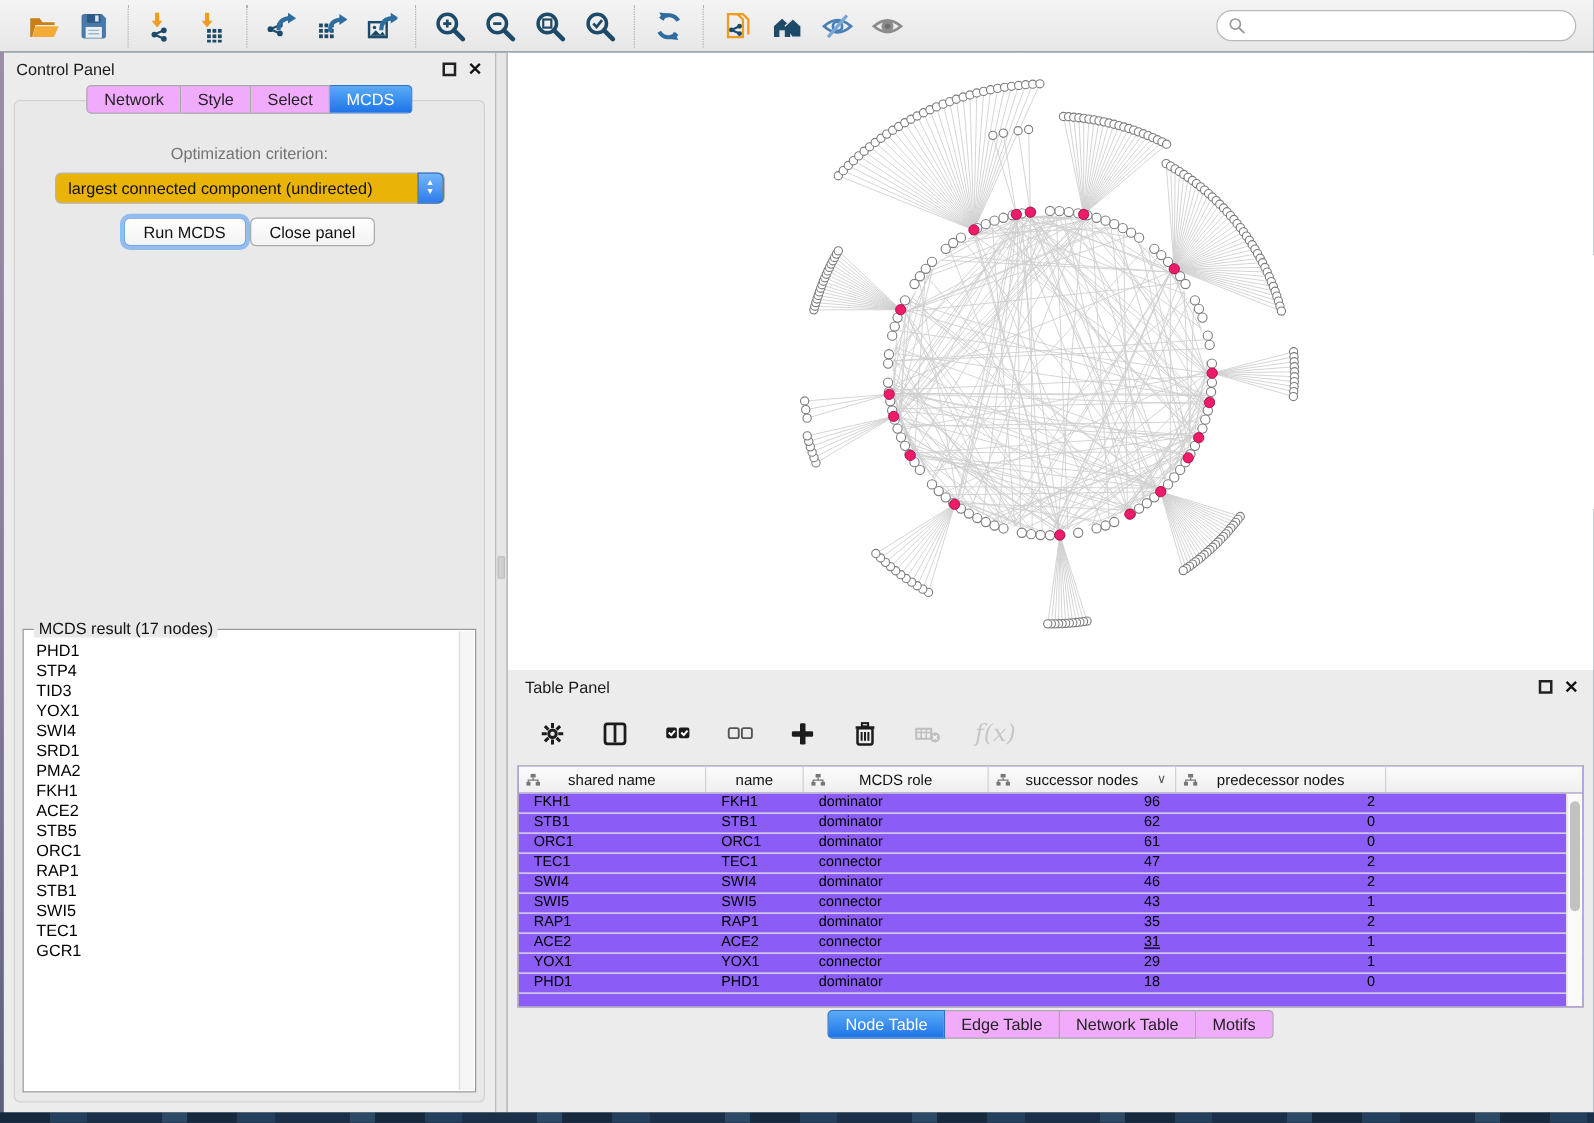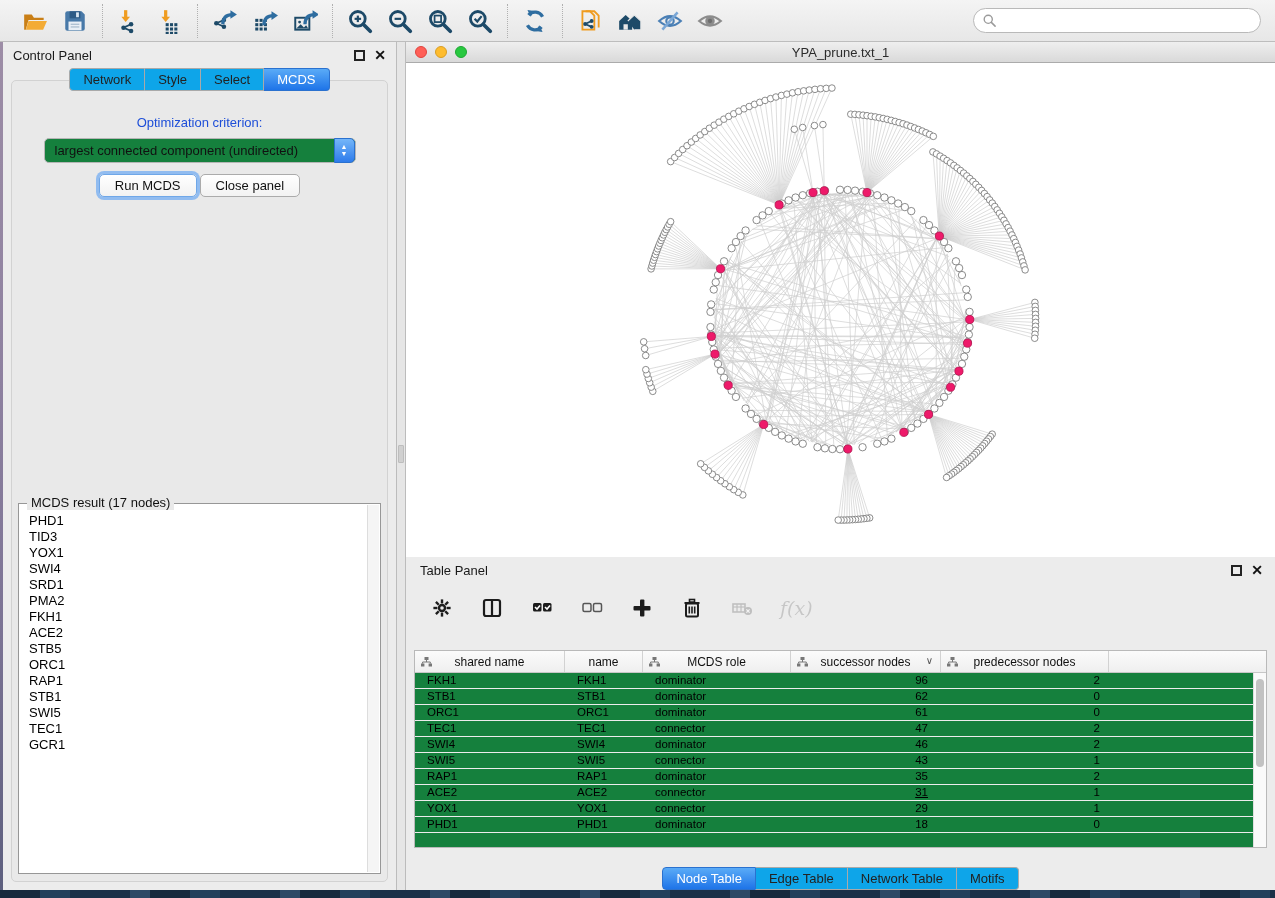--- a/index.html
+++ b/index.html
@@ -28,29 +28,29 @@
 
   .content-row { flex:1; display:flex; padding-left:3px; min-height:0; }
 
   
   .cp { width:393px; flex:0 0 393px; background:#ececec; display:flex; flex-direction:column; }
   .cp-titlebar { height:26px; display:flex; align-items:center; padding:0 10px; font-size:13px; color:#1a1a1a; }
   .panel-winbtns { margin-left:auto; display:flex; gap:9px; align-items:center; }
   .winbtn-float { width:11px; height:11px; border:2px solid #222; display:inline-block; }
   .winbtn-close { font-size:14px; font-weight:bold; color:#111; line-height:11px; }
   .cp-tabs { display:flex; justify-content:center; position:relative; z-index:2; margin-bottom:-11px; }
-  .seg-btn { font-size:13px; padding:3px 13px; background:#0ea5e9; border:1px solid #a9a9a9; border-left-width:0;
+  .seg-btn { font-size:13px; padding:3px 13px; background:#f0abfc; border:1px solid #a9a9a9; border-left-width:0;
     color:#222; cursor:default; }
   .seg-btn:first-child { border-left-width:1px; border-radius:4px 0 0 4px; }
   .seg-btn:last-child { border-radius:0 4px 4px 0; }
   .seg-btn.active { background:linear-gradient(#5aabf7,#1e74e8); color:#fff; border-color:#2a71cf; }
   .cp-body { margin:0 8px 8px; background:#e9e9e9; border:1px solid #d2d2d2; border-radius:5px; flex:1;
     display:flex; flex-direction:column; padding-top:24px; }
-  .opt-label { text-align:center; font-size:13px; color:#1d4ed8; margin-top:10px; }
-  .dropdown { margin:8px auto 0; width:312px; height:25px; background:#15803d; border:1px solid #b5b5b5;
+  .opt-label { text-align:center; font-size:13px; color:#737373; margin-top:10px; }
+  .dropdown { margin:8px auto 0; width:312px; height:25px; background:#eab308; border:1px solid #b5b5b5;
     border-radius:5px; display:flex; align-items:center; position:relative; }
   .dropdown .dd-text { font-size:13px; padding-left:10px; color:#111; white-space:nowrap; }
   .dd-stepper { position:absolute; right:0; top:-1px; bottom:-1px; width:21px;
     background:linear-gradient(#74b6f9,#2e7ceb); border-radius:0 5px 5px 0; border:1px solid #2a71cf;
     display:flex; flex-direction:column; align-items:center; justify-content:center; gap:1px; }
   .dd-stepper span { color:#fff; font-size:7px; line-height:6px; }
   .cp-buttons { display:flex; justify-content:center; gap:3px; margin-top:11px; }
   .push-btn { font-size:13px; color:#111; background:linear-gradient(#ffffff,#f2f2f2); border:1px solid #ababab;
     border-radius:5px; padding:3px 15px; cursor:default; }
   .push-btn.focused { box-shadow:0 0 0 3px rgba(98,165,245,.65); border-color:#6fa7e8; }
@@ -80,21 +80,21 @@
 
   
   .table-panel { flex:1; background:#ececec; display:flex; flex-direction:column; min-height:0; }
   .tp-titlebar { height:26px; flex:0 0 26px; display:flex; align-items:center; padding:0 12px 0 14px; font-size:13px; color:#1a1a1a; }
   .tp-toolbar { height:50px; flex:0 0 50px; display:flex; align-items:center; gap:20px; padding-left:24px; }
   .tp-tool { width:30px; height:30px; display:flex; align-items:center; justify-content:flex-start; }
   .tp-tool svg { width:24px; height:24px; }
   .tp-tool.disabled { opacity:.45; }
   .fx { font-family:"DejaVu Serif", serif; font-style:italic; font-size:19px; color:#9a9a9a; }
 
-  .tablewrap { margin:17px 8px; background:#15803d; border:1px solid #b9b9b9; height:242px; position:relative; overflow:hidden; }
+  .tablewrap { margin:0 8px; background:#8b5cf6; border:1px solid #b9b9b9; height:194px; position:relative; overflow:hidden; }
   .thead { display:flex; height:22px; background:linear-gradient(#fbfbfb,#efefef); border-bottom:1px solid #c7c7c7; }
   .th { position:relative; border-right:1px solid #d2d2d2; display:flex; align-items:center; justify-content:center;
     font-size:12px; color:#111; }
   .th .treeicon { position:absolute; left:6px; top:6px; }
   .th .sortchev { position:absolute; right:7px; top:4px; color:#555; font-size:10px; }
   .trow { display:flex; height:16px; border-bottom:1px solid #ececec; }
   .td { font-size:11.5px; color:#000; line-height:15px; white-space:nowrap; overflow:hidden; }
   .td.nm { padding-left:12px; }
   .td.num { text-align:right; }
   .tbody-scroll { position:absolute; top:22px; right:0; bottom:0; width:13px; background:#fafafa; border-left:1px solid #e0e0e0; }
@@ -314,20 +314,21 @@
             </span>
         </div>
         <div class="cp-buttons">
           <button class="push-btn focused">Run MCDS</button>
           <button class="push-btn">Close panel</button>
         </div>
         <div class="result-group">
           <span class="result-legend">MCDS result (17 nodes)</span>
           <div class="result-list" id="result-list">
               <div>PHD1</div>
+              <div>STP4</div>
               <div>TID3</div>
               <div>YOX1</div>
               <div>SWI4</div>
               <div>SRD1</div>
               <div>PMA2</div>
               <div>FKH1</div>
               <div>ACE2</div>
               <div>STB5</div>
               <div>ORC1</div>
               <div>RAP1</div>
@@ -340,28 +341,20 @@
         </div>
       </div>
     </div>
 
     <div class="vsplit">
         <div class="grip"></div>
       </div>
 
     <div class="right-col">
 
-      <div class="net-titlebar">
-        <div class="net-title">YPA_prune.txt_1</div>
-        <div class="lights">
-          <span class="light red"></span>
-          <span class="light yellow"></span>
-          <span class="light green"></span>
-        </div>
-      </div>
       <div class="net-canvas">
         <svg id="graph-svg" width="869" height="494" viewBox="0 0 869 495">
             <g stroke="#9e9e9e" stroke-width="0.7" opacity="0.5">
               <line x1="374.8" y1="145.7" x2="481.8" y2="140.4"></line>
               <line x1="318.0" y1="207.8" x2="314.4" y2="296.7"></line>
               <line x1="541.4" y1="322.8" x2="504.5" y2="361.4"></line>
               <line x1="549.5" y1="307.2" x2="559.7" y2="249.0"></line>
               <line x1="519.9" y1="349.2" x2="309.0" y2="272.9"></line>
               <line x1="530.5" y1="176.0" x2="538.6" y2="186.8"></line>
               <line x1="359.9" y1="358.9" x2="419.5" y2="382.2"></line>

